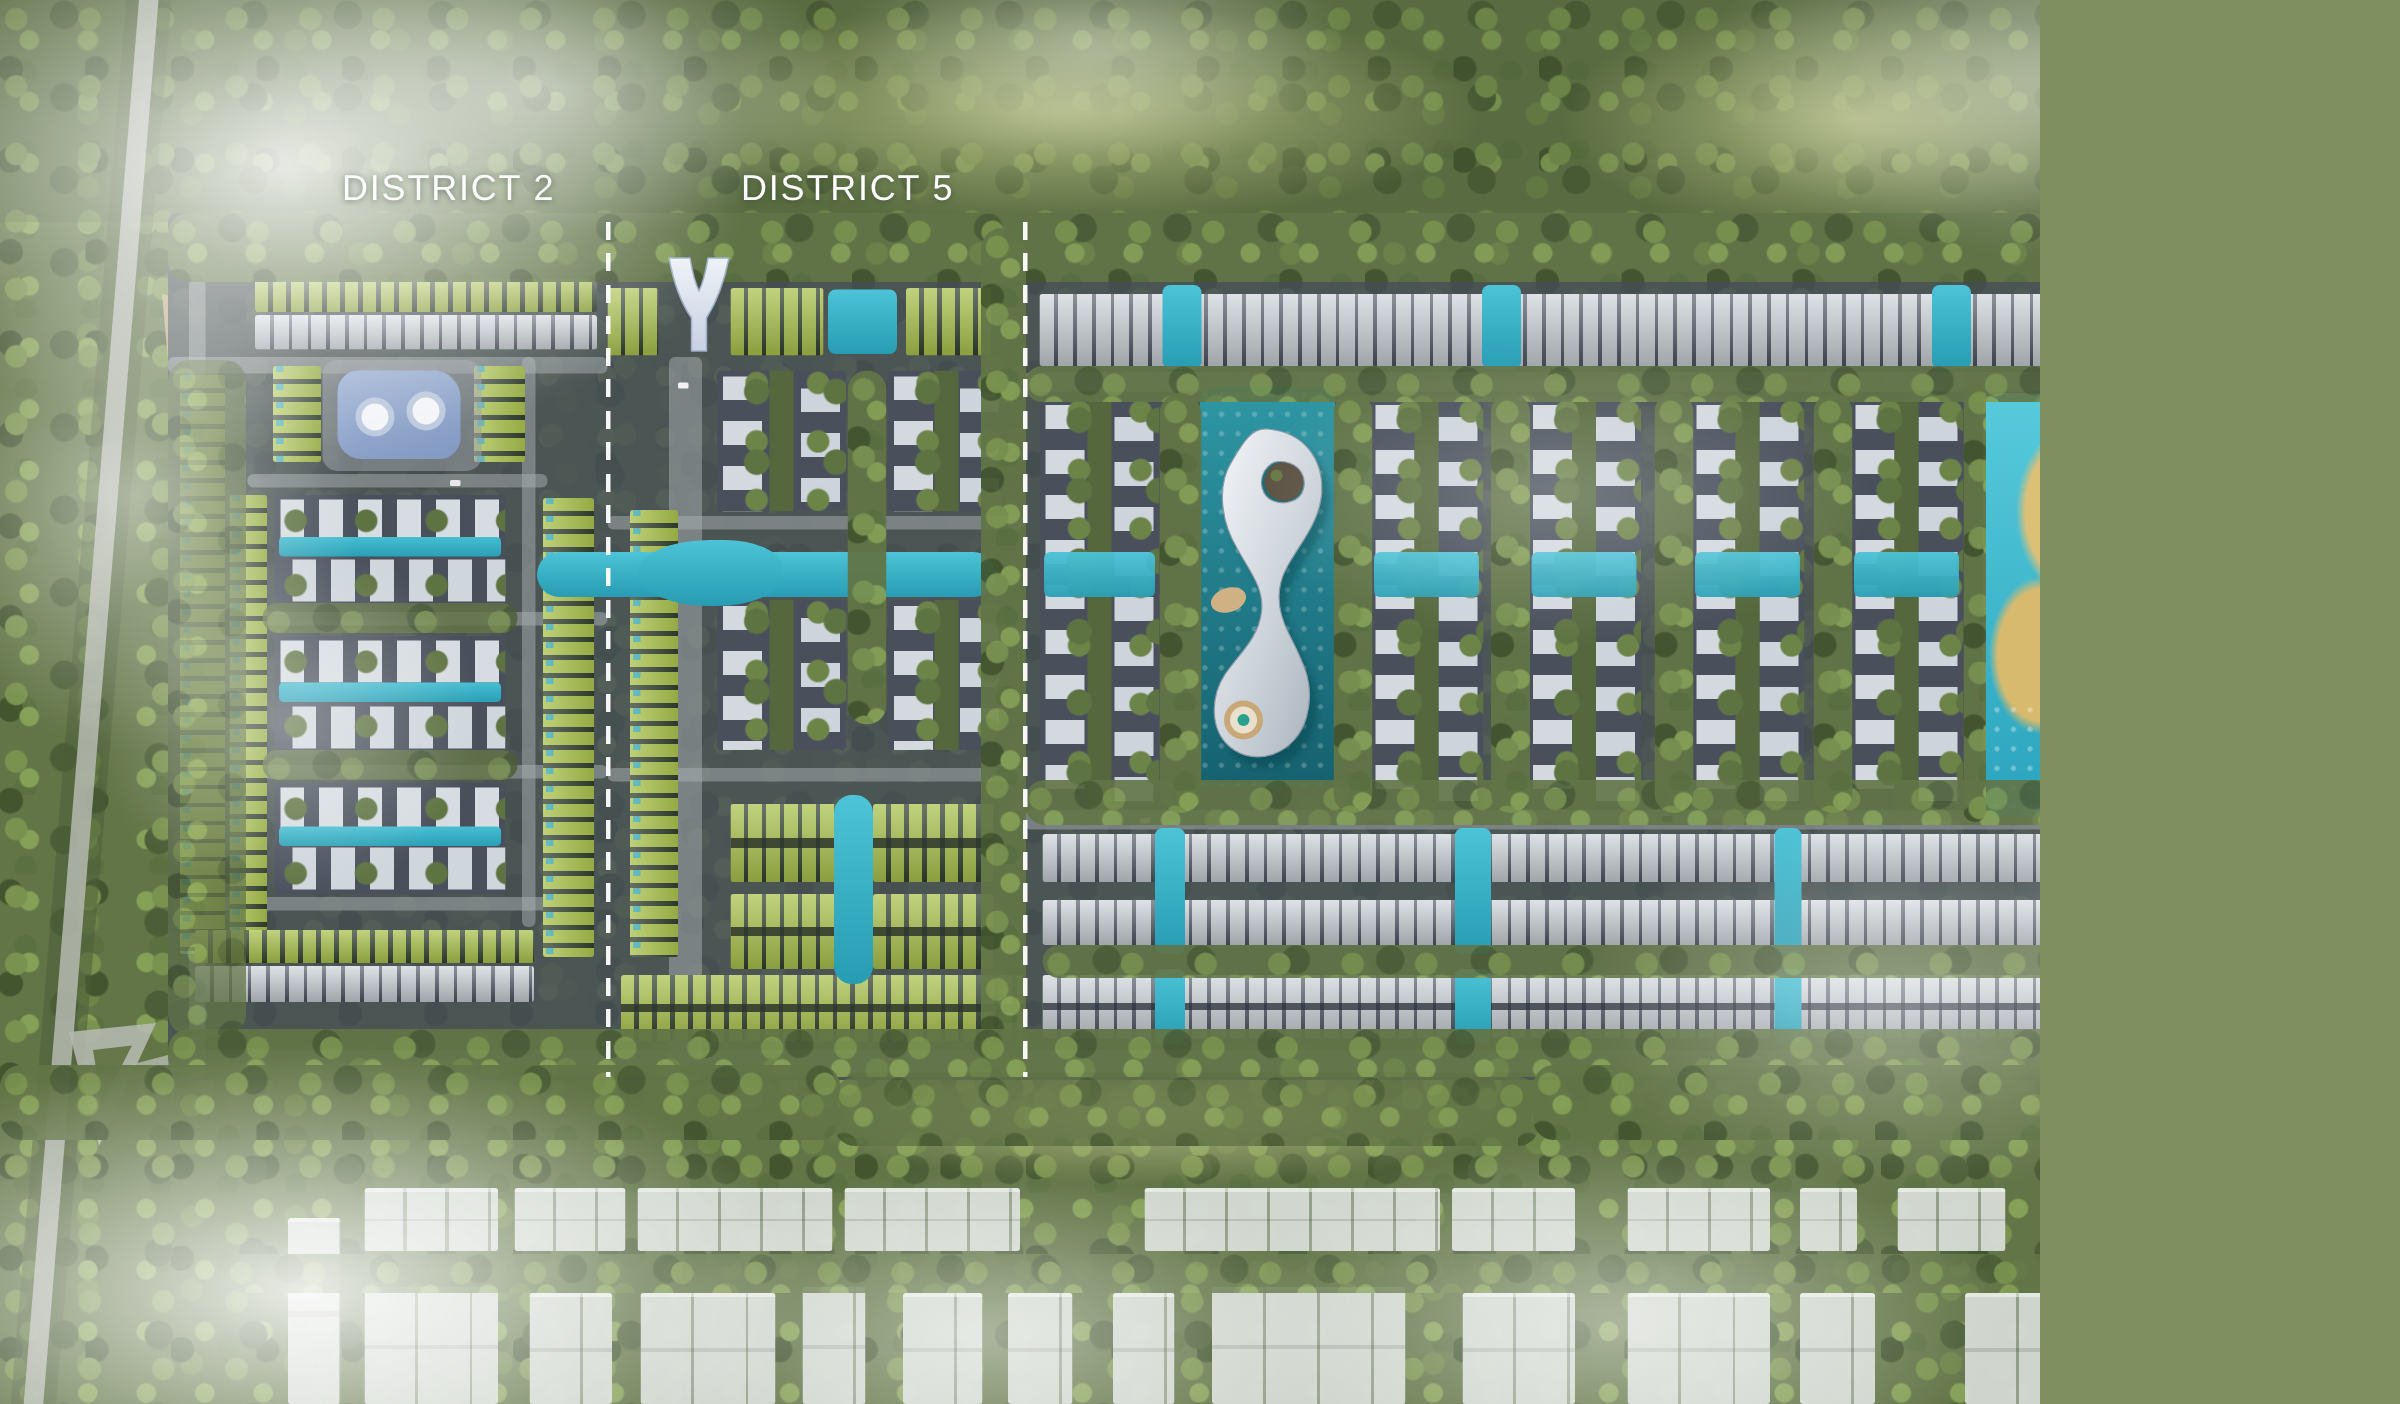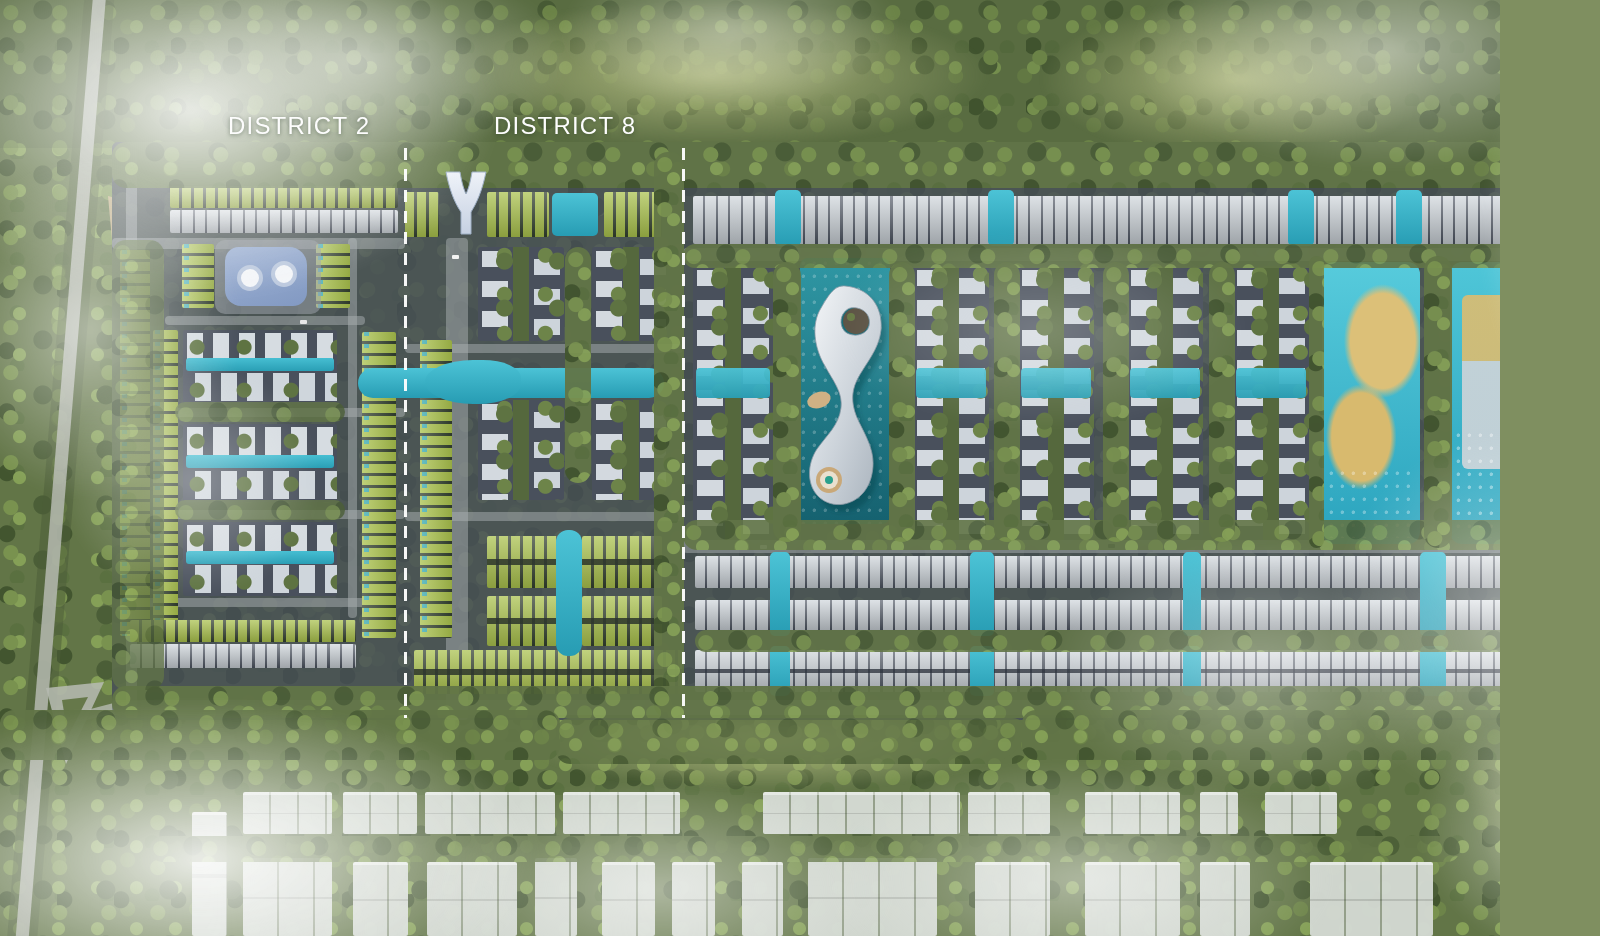--- a/index.html
+++ b/index.html
@@ -1,16 +1,16 @@
 <!DOCTYPE html>
 <html><head>
 <meta charset="utf-8">
 <style>
   html,body{margin:0;padding:0;background:#7f8f60;font-family:"Liberation Sans",sans-serif;}
-  #scene{position:relative;width:1500px;height:936px;overflow:hidden;background:#8a9a66;}
+  #scene{position:relative;width:1360px;height:936px;overflow:hidden;background:#8a9a66;}
   #scene *{position:absolute;box-sizing:border-box;}
 
   
   .trees{
     background-color:#627547;
     background-image:
       radial-gradient(circle at 22% 28%, #79924f 0 7px, rgba(0,0,0,0) 8px),
       radial-gradient(circle at 68% 18%, #4b5e37 0 9px, rgba(0,0,0,0) 10px),
       radial-gradient(circle at 50% 65%, #85a057 0 6px, rgba(0,0,0,0) 7px),
       radial-gradient(circle at 12% 75%, #42552f 0 8px, rgba(0,0,0,0) 9px),
@@ -334,15 +334,15 @@
   <div class="fog z8" style="left:-140px;top:700px;width:680px;height:320px;opacity:.9;"></div>
   <div class="fog z8" style="left:420px;top:780px;width:480px;height:220px;opacity:.5;"></div>
   <div class="fog z8" style="left:820px;top:760px;width:520px;height:240px;opacity:.5;"></div>
   <div class="fog z8" style="left:1050px;top:540px;width:420px;height:260px;opacity:.35;"></div>
   <div class="fog z8" style="left:830px;top:230px;width:420px;height:200px;opacity:.25;"></div>
   <div class="fog z8" style="left:60px;top:360px;width:260px;height:240px;opacity:.4;"></div>
 
   <div class="divider" style="left:404px;top:148px;height:570px;"></div>
   <div class="divider" style="left:682px;top:148px;height:570px;"></div>
   <div class="district-label" style="left:228px;top:112px;">DISTRICT 2</div>
-  <div class="district-label" style="left:494px;top:112px;">DISTRICT 8</div>
+  <div class="district-label" style="left:494px;top:112px;">DISTRICT 5</div>
 
 </div>
 
 </body></html>

